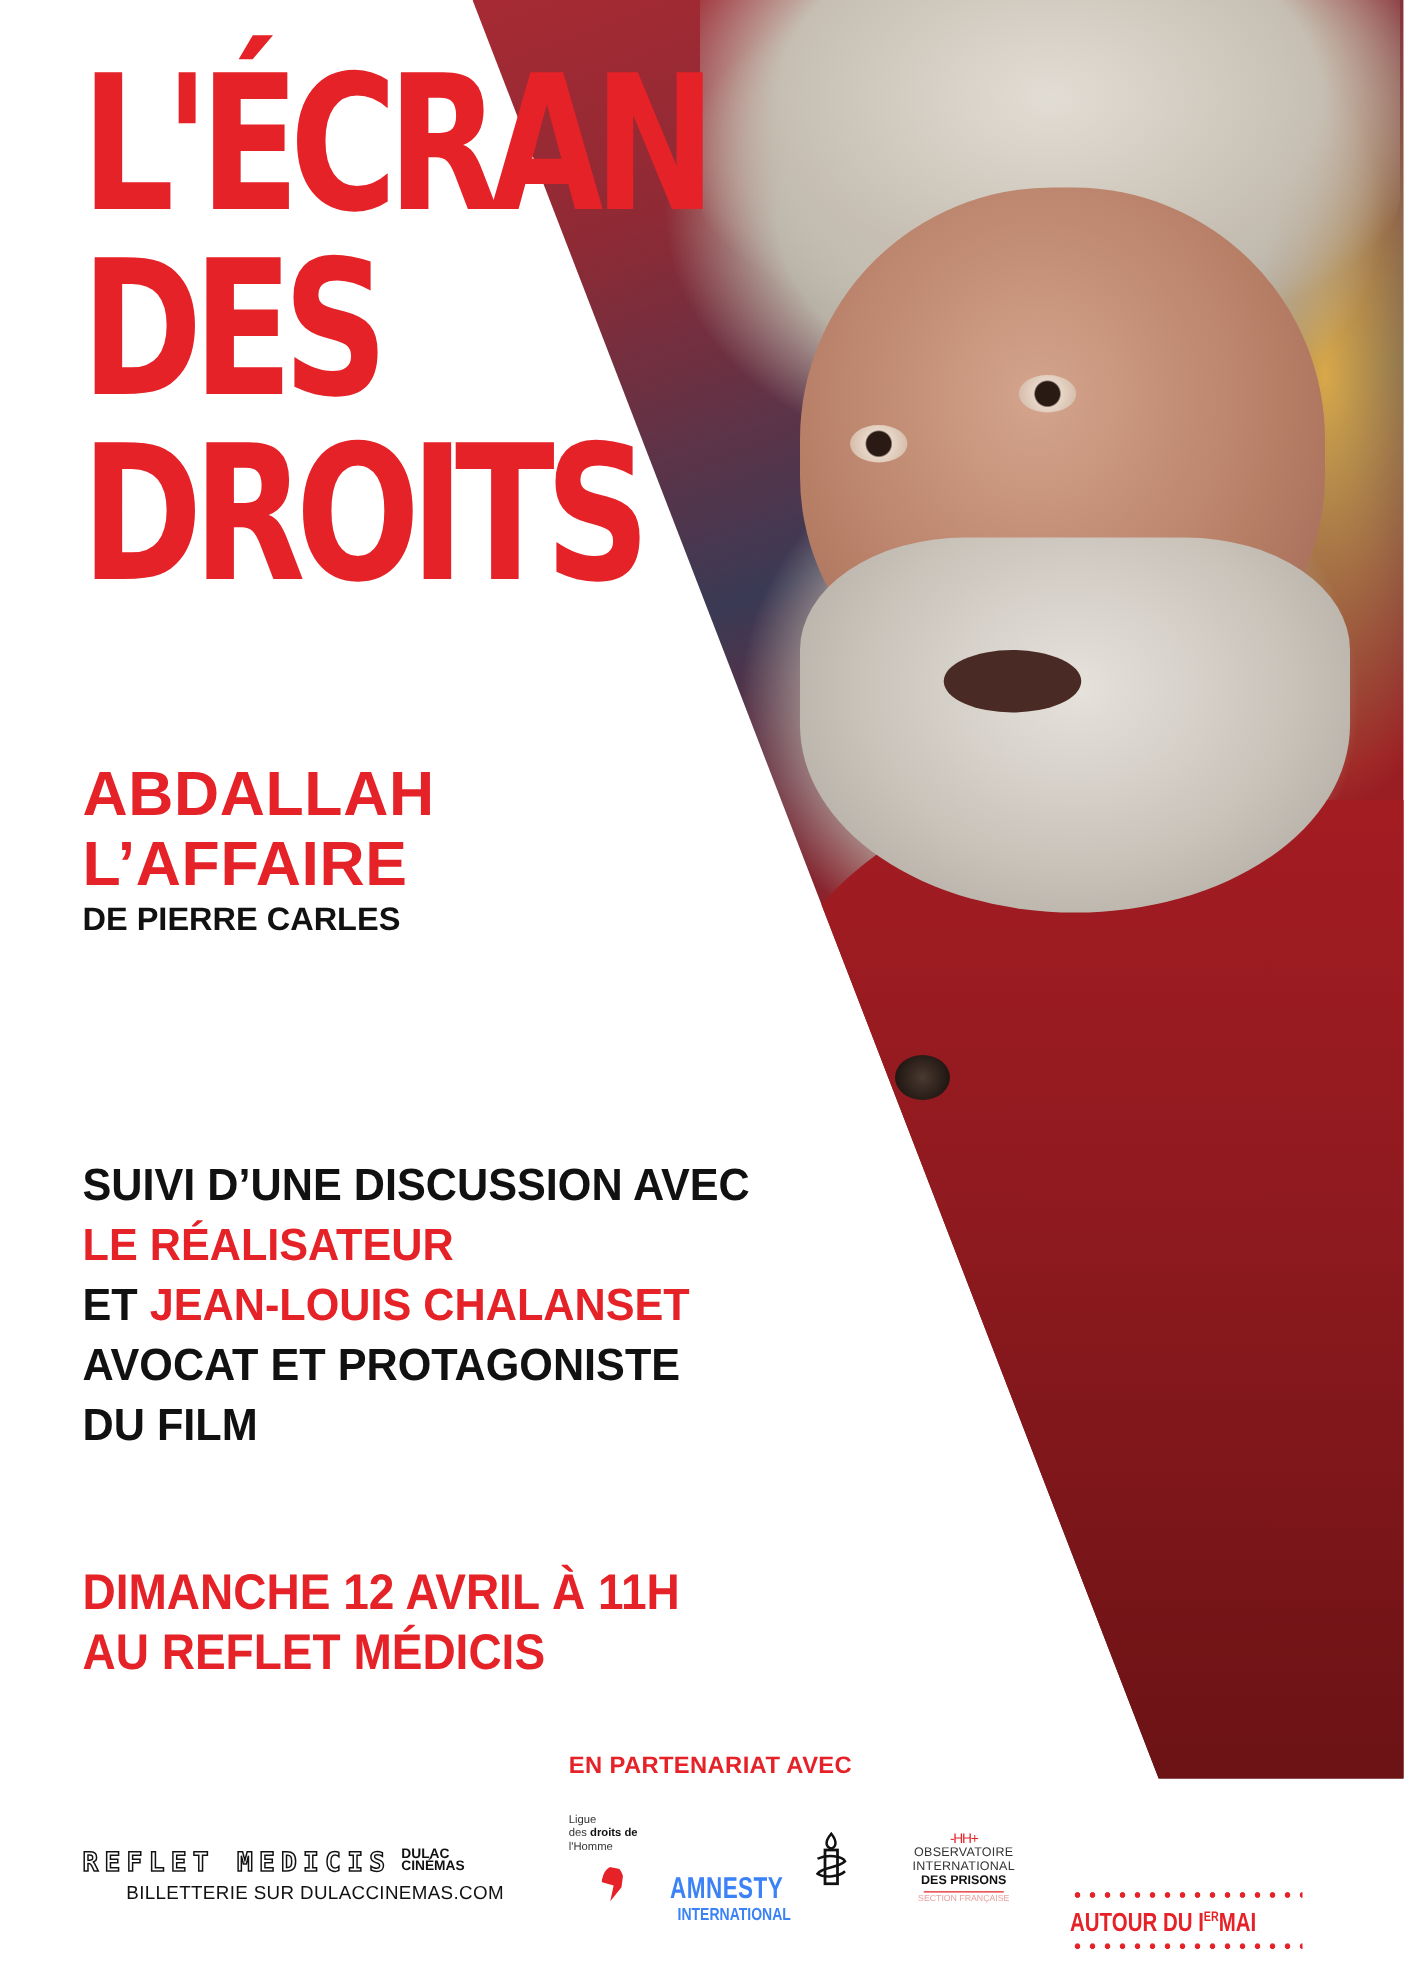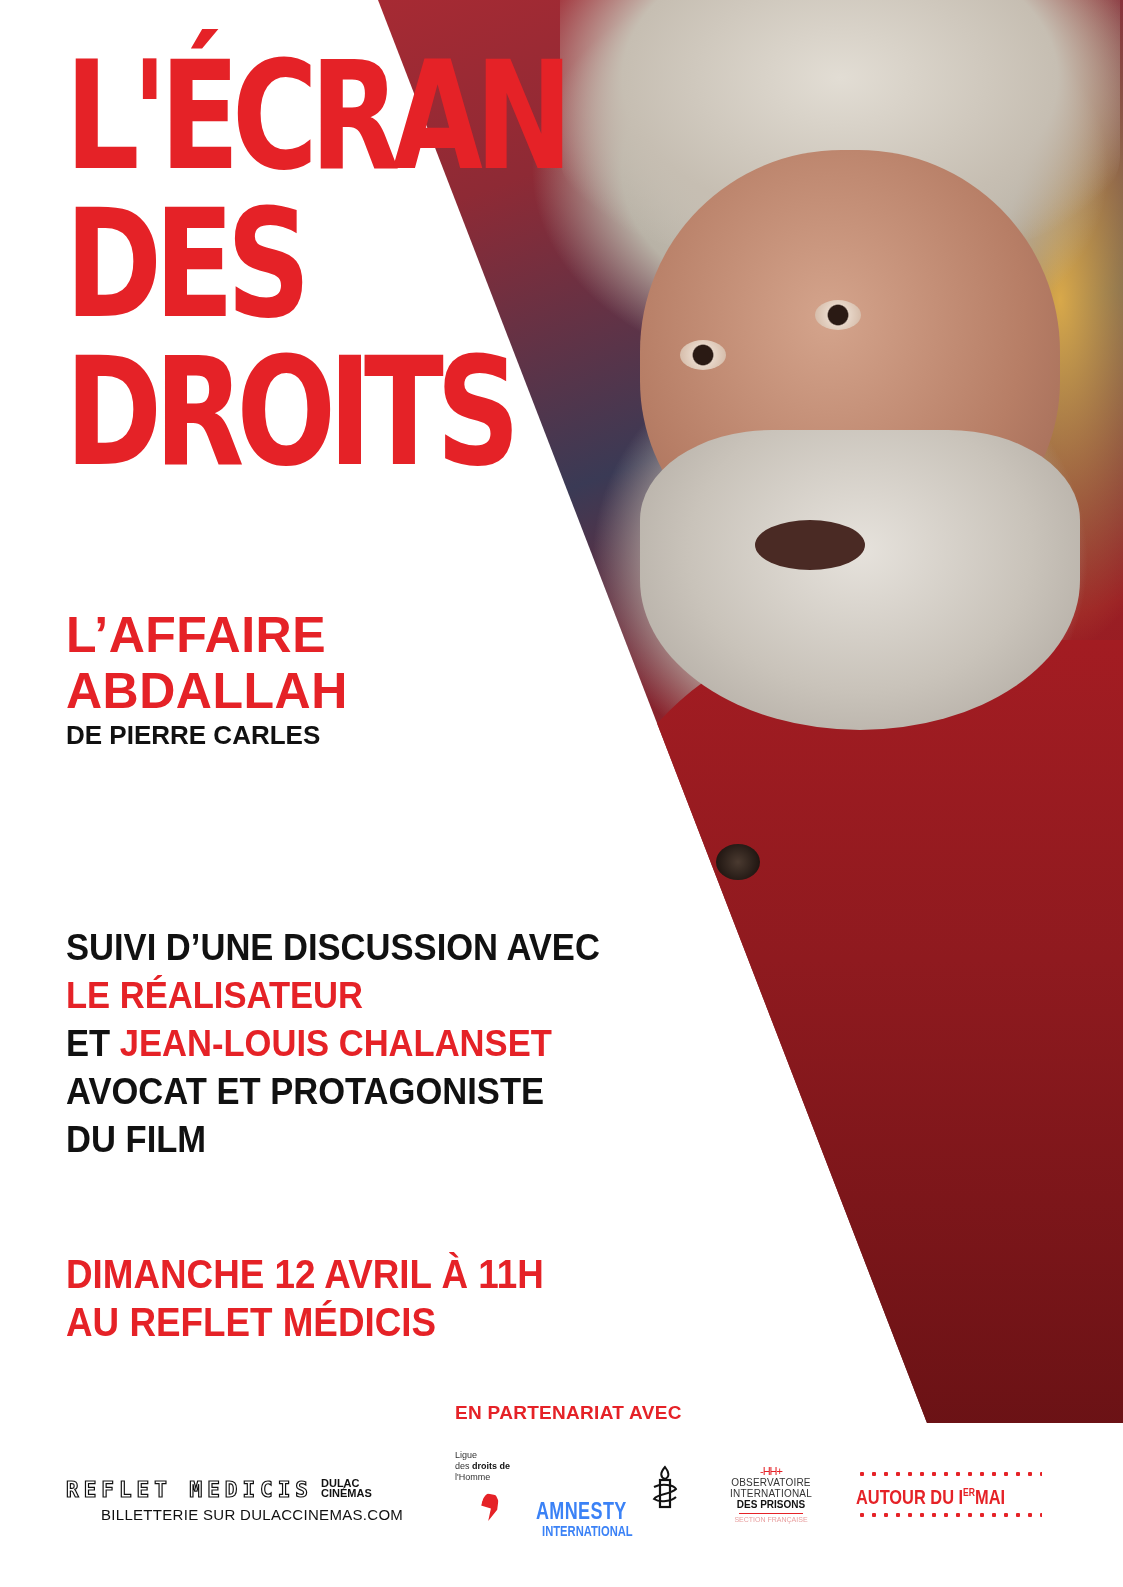--- a/index.html
+++ b/index.html
@@ -46,21 +46,21 @@
   .amnesty{position:absolute;left:536px;top:1499px;font-family:"Liberation Sans",sans-serif;font-weight:bold;color:#3b82f6;text-align:right;}
   .amnesty .a1{font-size:24px;line-height:24px;transform:scaleX(0.75);transform-origin:left;letter-spacing:0.5px;}
   .amnesty .a2{font-size:14px;line-height:16px;transform:scaleX(0.8);transform-origin:left;}
   .candle{position:absolute;left:650px;top:1465px;width:30px;height:44px;}
   .oip{position:absolute;left:712px;top:1466px;width:118px;text-align:center;font-family:"Liberation Sans",sans-serif;color:#333;}
   .oip .bars{color:#e52227;font-size:11px;line-height:11px;letter-spacing:-1px;}
   .oip .l1{font-size:10px;line-height:11px;letter-spacing:0.2px;}
   .oip .l2{font-size:10px;line-height:12px;font-weight:bold;color:#111;}
   .oip .rule{width:64px;height:1px;background:#e52227;margin:2px auto 2px;}
   .oip .l3{font-size:7px;color:#e8a0a0;}
-  .autour{position:absolute;left:856px;top:1471px;width:186px;}
+  .autour{position:absolute;left:856px;top:1513px;width:186px;}
   .autour .dots{height:6px;background:radial-gradient(circle,#e52227 2px,transparent 2.5px) 0 0/12px 6px repeat-x;}
   .autour .txt{font-family:"Liberation Sans",sans-serif;font-weight:bold;color:#e52227;font-size:21px;line-height:26px;white-space:nowrap;transform:scaleX(0.78);transform-origin:left;margin:2px 0;}
   .autour sup{font-size:11px;}
 </style>
 </head>
 <body>
 
 <div class="photo">
   <div class="hair"></div>
   <div class="sweater"></div>
@@ -73,22 +73,22 @@
 </div>
 
 <h1 class="title">
   <div>L'ÉCRAN</div>
   <div>DES</div>
   <div>DROITS</div>
 </h1>
 
 <div class="film">
   <div class="film-title">
+    <div>ABDALLAH</div>
     <div>L’AFFAIRE</div>
-    <div>ABDALLAH</div>
   </div>
   <div class="film-author">DE PIERRE CARLES</div>
 </div>
 
 <div class="discussion">
   <div>SUIVI D’UNE DISCUSSION AVEC</div>
   <div class="red">LE RÉALISATEUR</div>
   <div><span>ET </span><span class="red">JEAN-LOUIS CHALANSET</span></div>
   <div>AVOCAT ET PROTAGONISTE</div>
   <div>DU FILM</div>

